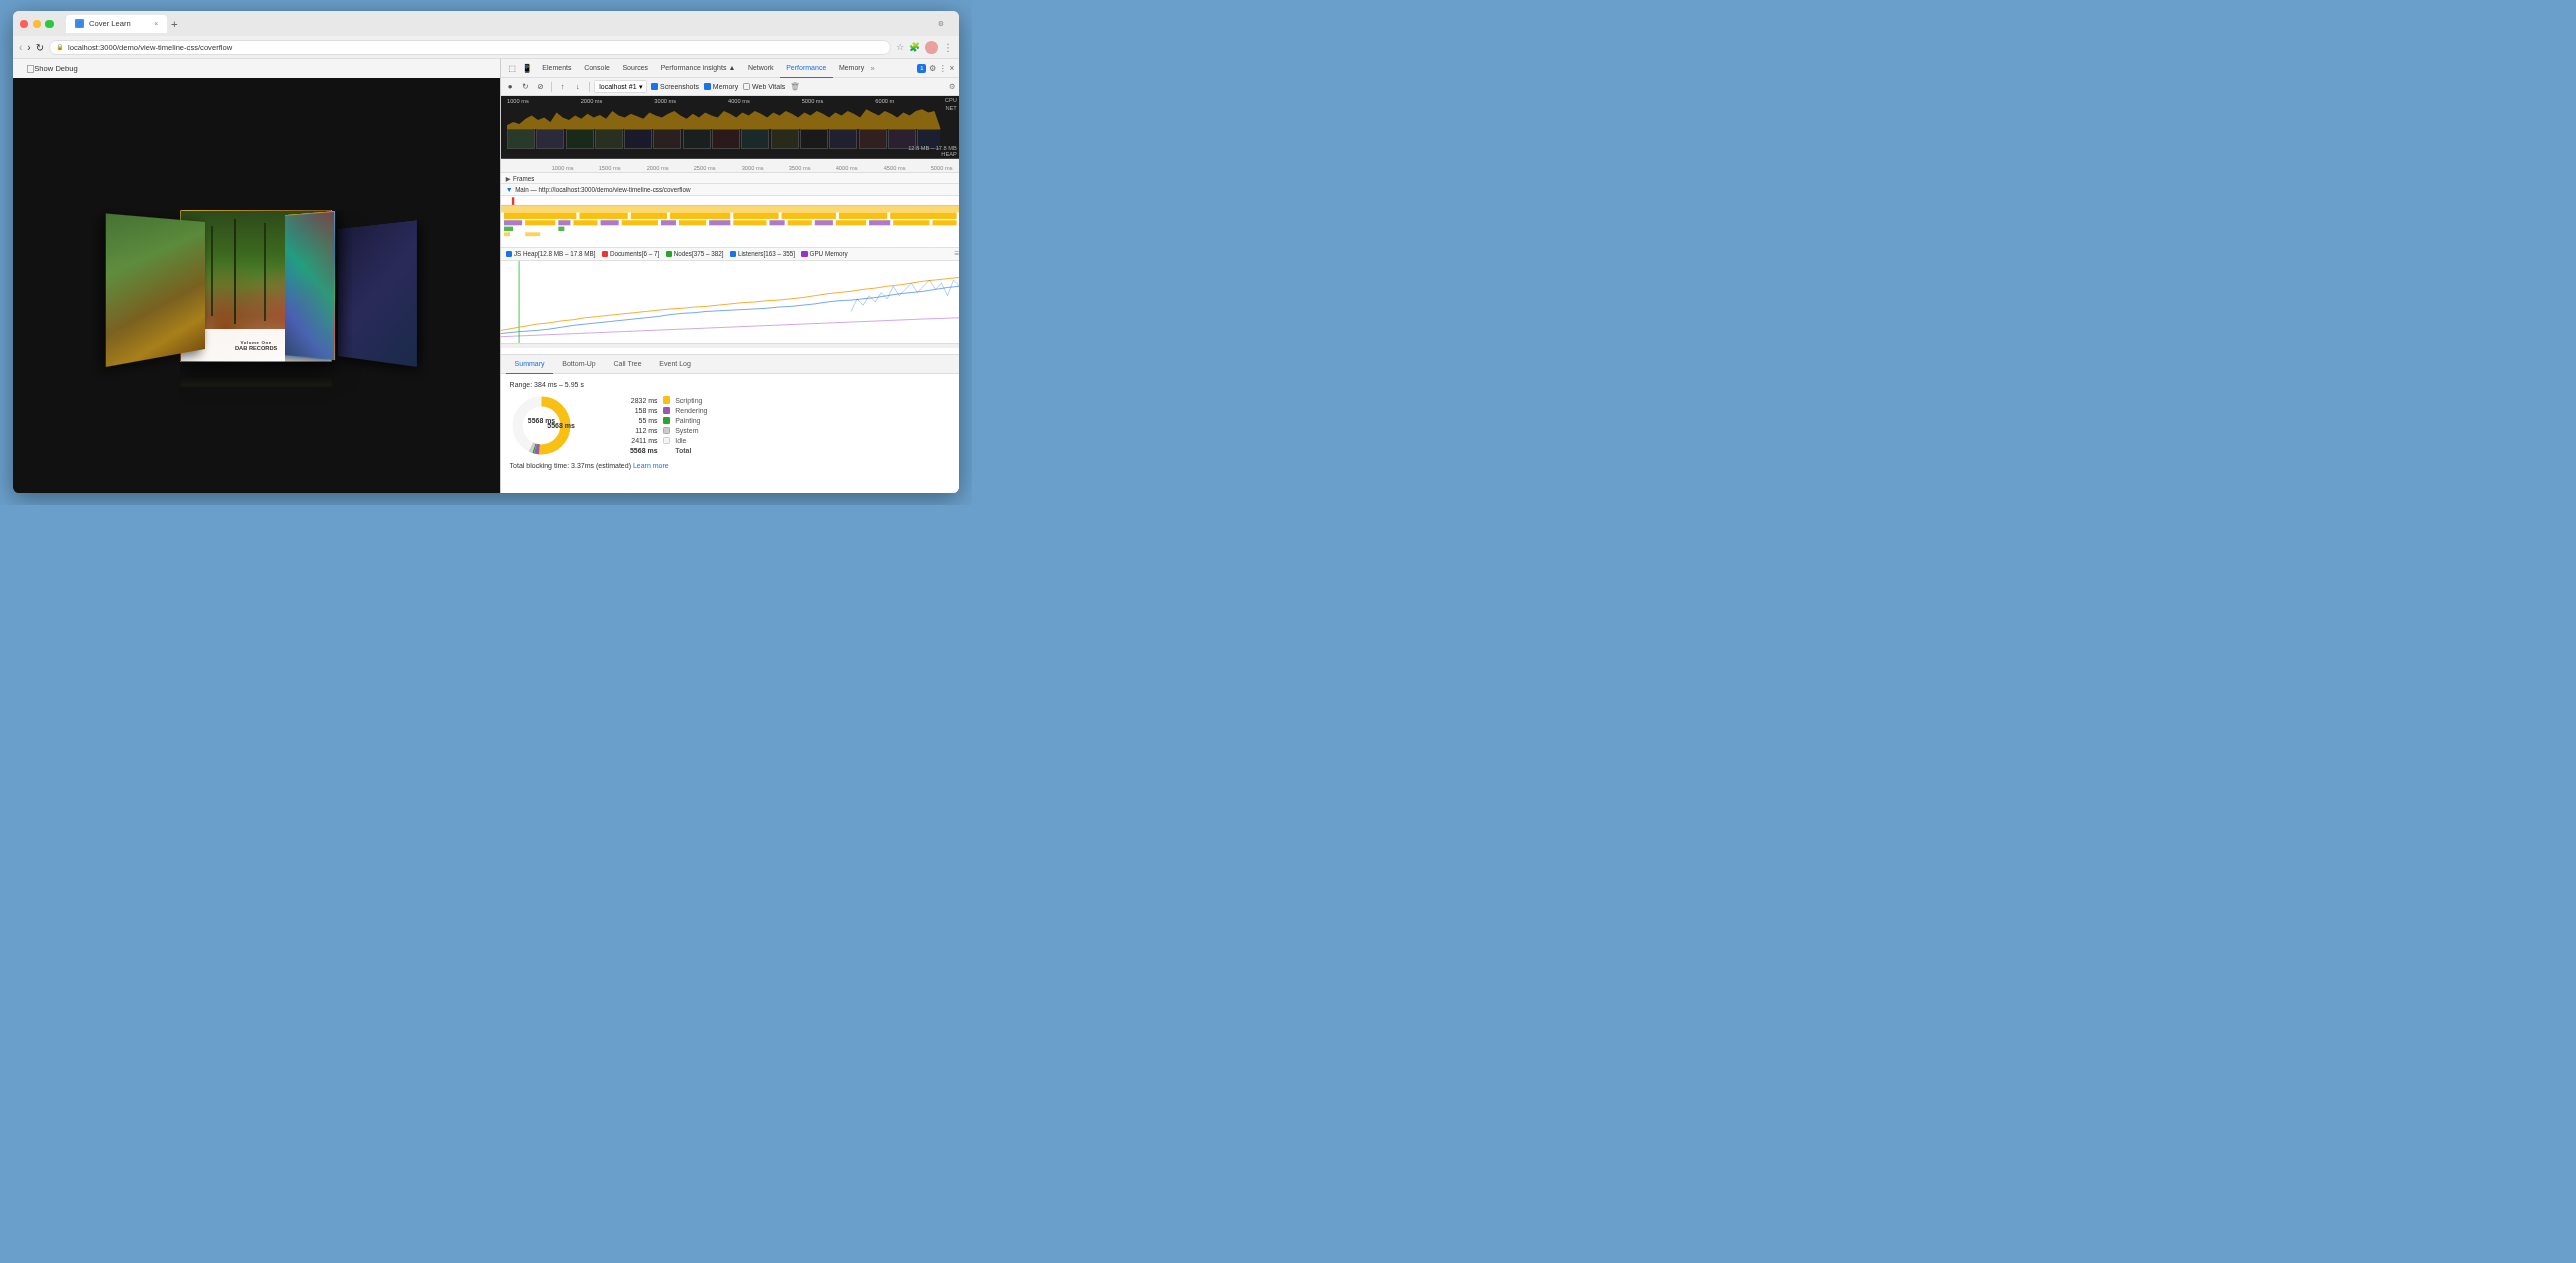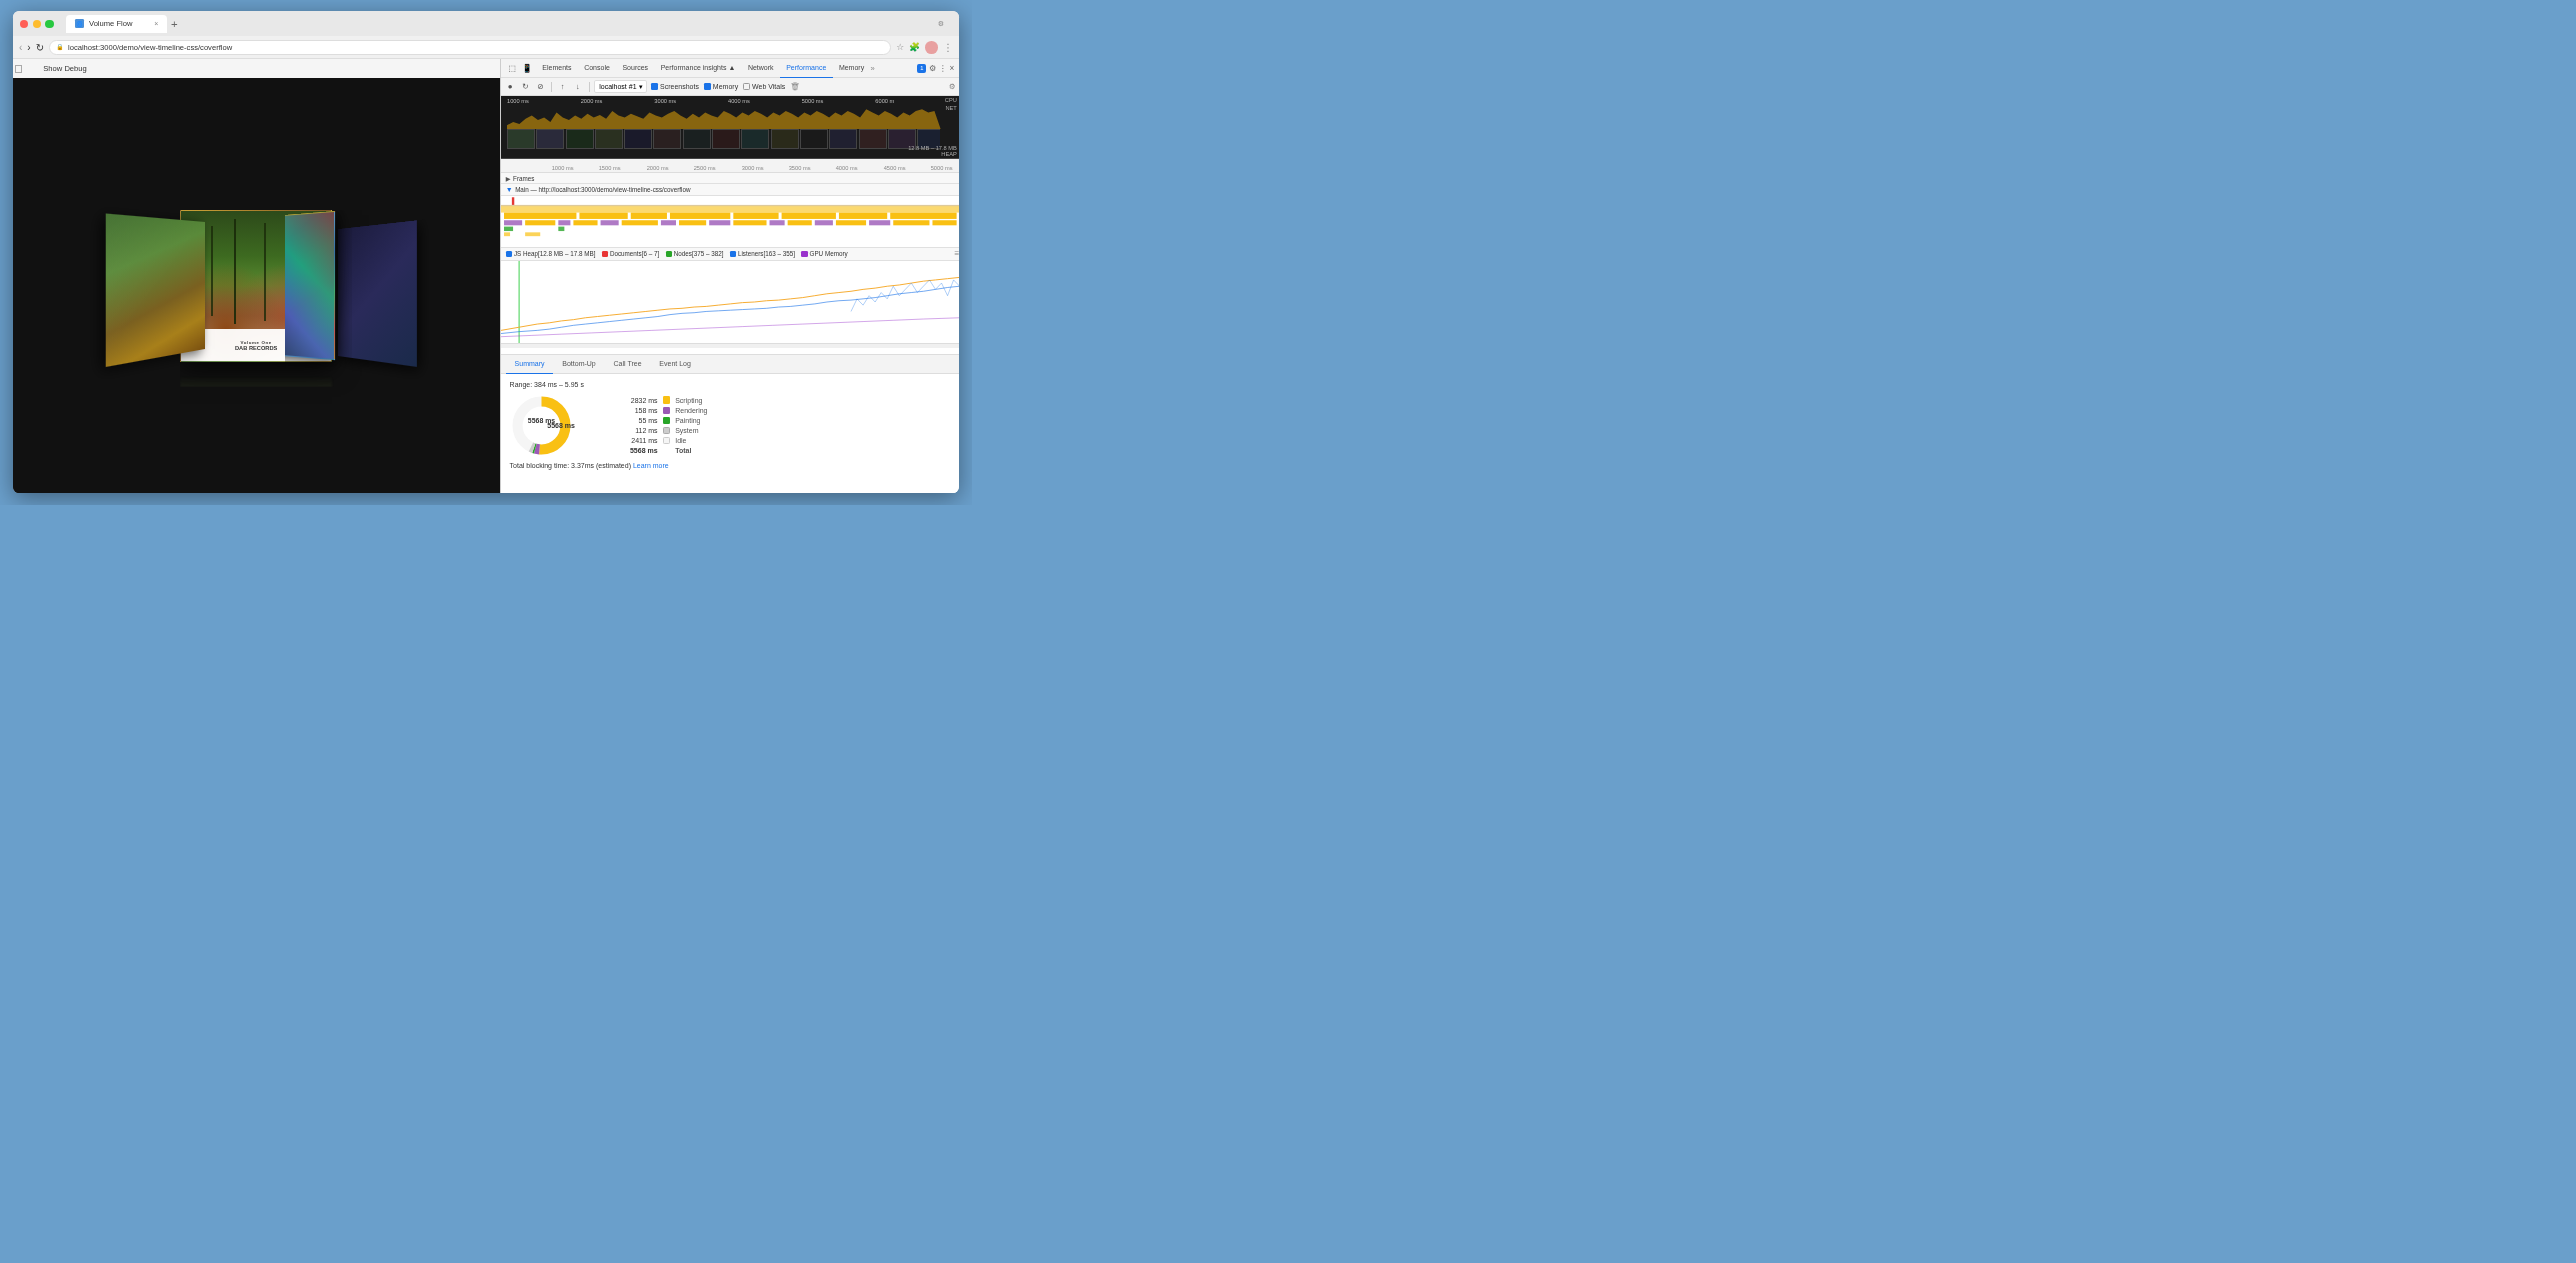--- a/index.html
+++ b/index.html
@@ -86,22 +86,22 @@
       width: 487px;
       background: #1a1a1a;
       position: relative;
       overflow: hidden;
     }
     .webpage-top-bar {
       background: #f5f5f5;
       height: 19px;
       display: flex;
       align-items: center;
-      padding: 0 2px;
-      gap: 21px;
+      padding: 0 14px;
+      gap: 0;
     }
     .checkbox { width: 7.6px; height: 7.6px; border: 0.6px solid #aaa; display: inline-block; }
     .debug-label { font-size: 7.6px; color: #333; }
     .coverflow-scene {
       width: 100%;
       height: calc(100% - 19px);
       background: #111;
       display: flex;
       align-items: center;
       justify-content: center;
@@ -338,21 +338,21 @@
 
   <div class="title-bar">
     <div class="traffic-lights">
       <div class="tl red"></div>
       <div class="tl yellow"></div>
       <div class="tl green"></div>
     </div>
     <div class="tab-area">
       <div class="tab">
         <div class="tab-favicon">🌀</div>
-        <span class="tab-title">Volume Flow</span>
+        <span class="tab-title">Cover Learn</span>
         <span class="tab-close">×</span>
       </div>
       <span class="tab-new">+</span>
     </div>
     <div style="margin-left: auto; display: flex; gap: 5px; align-items: center; padding-right: 7.6px;">
       <span style="font-size: 7px; color: #888;">⚙</span>
     </div>
   </div>
 
   <div class="toolbar">

